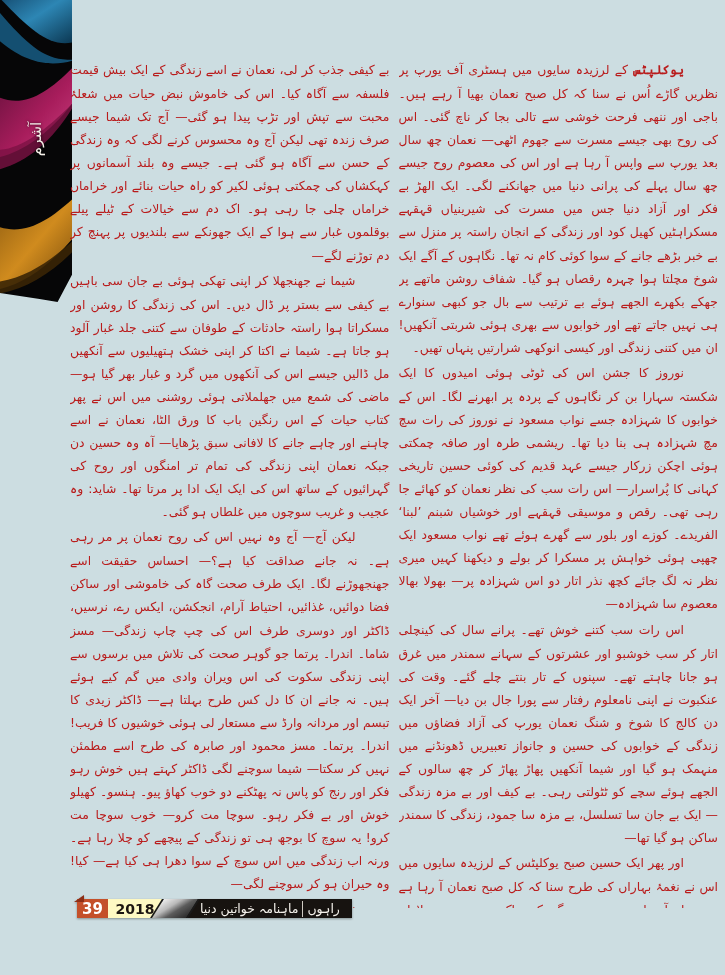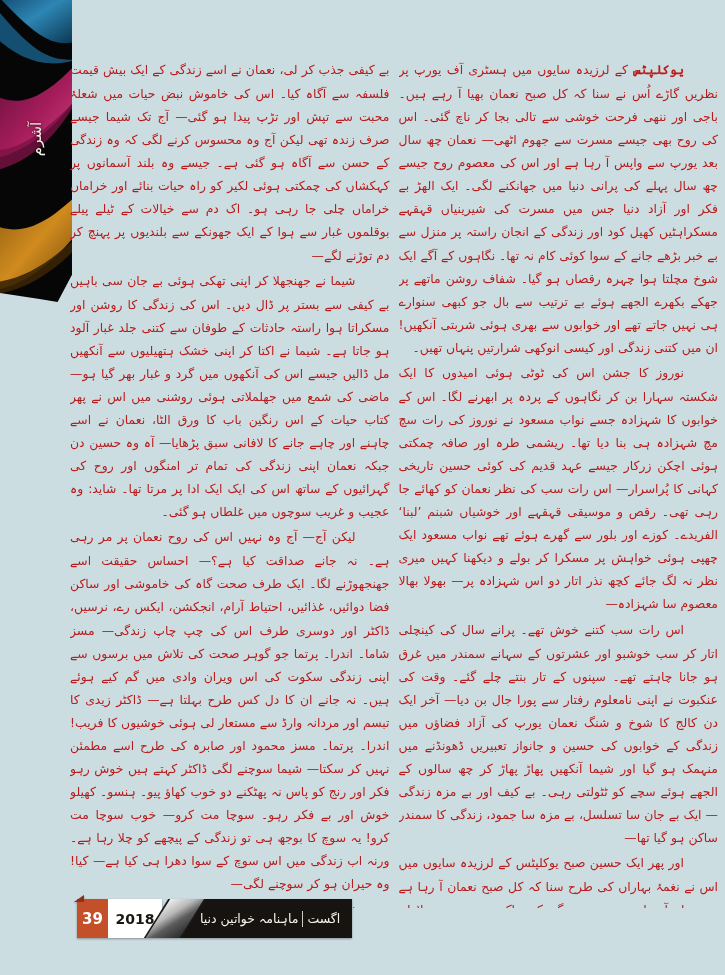--- a/index.html
+++ b/index.html
@@ -36,34 +36,34 @@
     flex:1 1 0;min-width:0;overflow:hidden;
     direction:rtl;text-align:justify;
     color:#b91c1c;font-size:12.4px;line-height:1.86;
   }
   .col p{margin:0 0 2px 0;text-indent:34px;}
   .col p.flush{text-indent:0;}
   .col p b{font-weight:bold;font-family:Liberation Serif, serif;}
 
   
   .footer{
-    position:absolute;top:899px;left:77px;height:39px;
+    position:absolute;top:899px;left:77px;height:19px;
     display:flex;align-items:stretch;filter:drop-shadow(0 1px 1px rgba(0,0,0,.35));
   }
   .pg-num{
     background:#c4502a;color:#ffffff;font-weight:bold;font-size:15px;
     width:31px;display:flex;align-items:center;justify-content:center;
     position:relative;
   }
   .pg-notch{
     position:absolute;top:-4px;left:-3px;width:10px;height:7px;
     background:#8e2f17;clip-path:polygon(0 100%,100% 0,100% 100%);
   }
   .pg-year{
-    background:#ffffff;color:#1c1510;font-weight:bold;font-size:14px;
+    background:#fef9c3;color:#1c1510;font-weight:bold;font-size:14px;
     width:54px;display:flex;align-items:center;justify-content:center;
   }
   .slash{
     width:34px;margin-left:-6px;margin-right:-14px;z-index:2;
     background:linear-gradient(135deg,#efefef 0%,#b9b9b9 35%,#5c5c5c 60%,#2a2a2a 100%);
     transform:skewX(-32deg);
     border-left:2px solid #1a1a1a;border-right:2px solid #1a1a1a;
   }
   .mag-bar{
     background:#171310;color:#f5f2ec;display:flex;align-items:center;
@@ -132,17 +132,17 @@
       <div class="pg-notch"></div>
       <span>39</span>
     </div>
     <div class="pg-year">
       <span>2018</span>
     </div>
     <div class="slash"></div>
     <div class="mag-bar">
       <span>ماہنامہ خواتین دنیا</span>
       <span class="divider"></span>
-      <span>اگست</span>
+      <span>راہوں</span>
     </div>
   </div>
 
 </div>
 
 </body></html>

